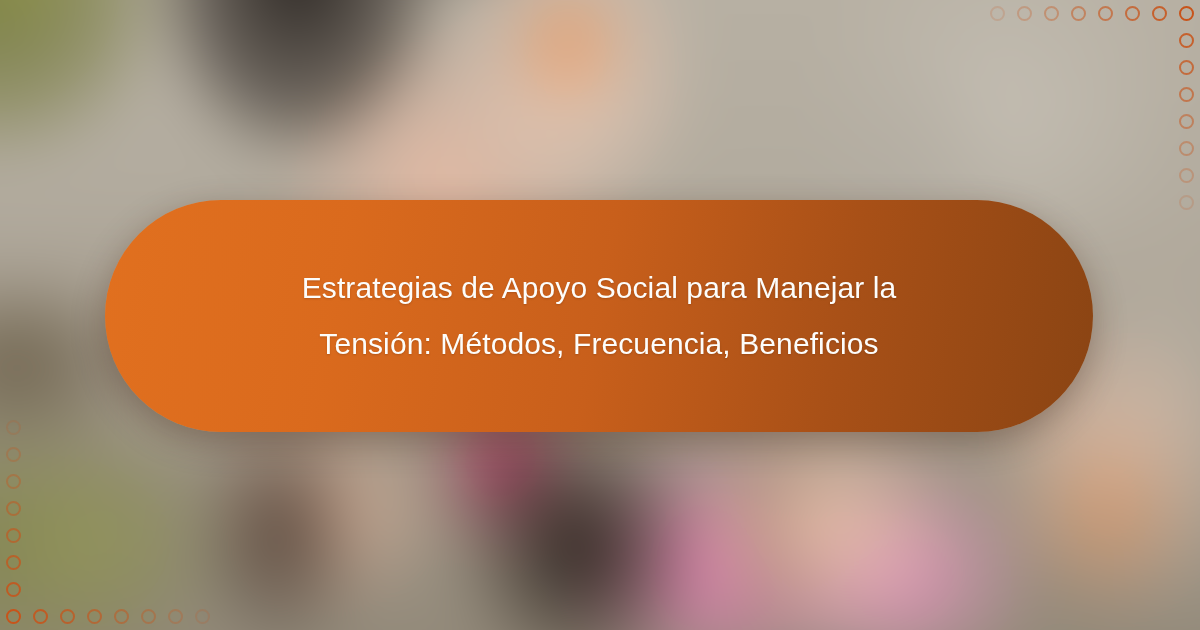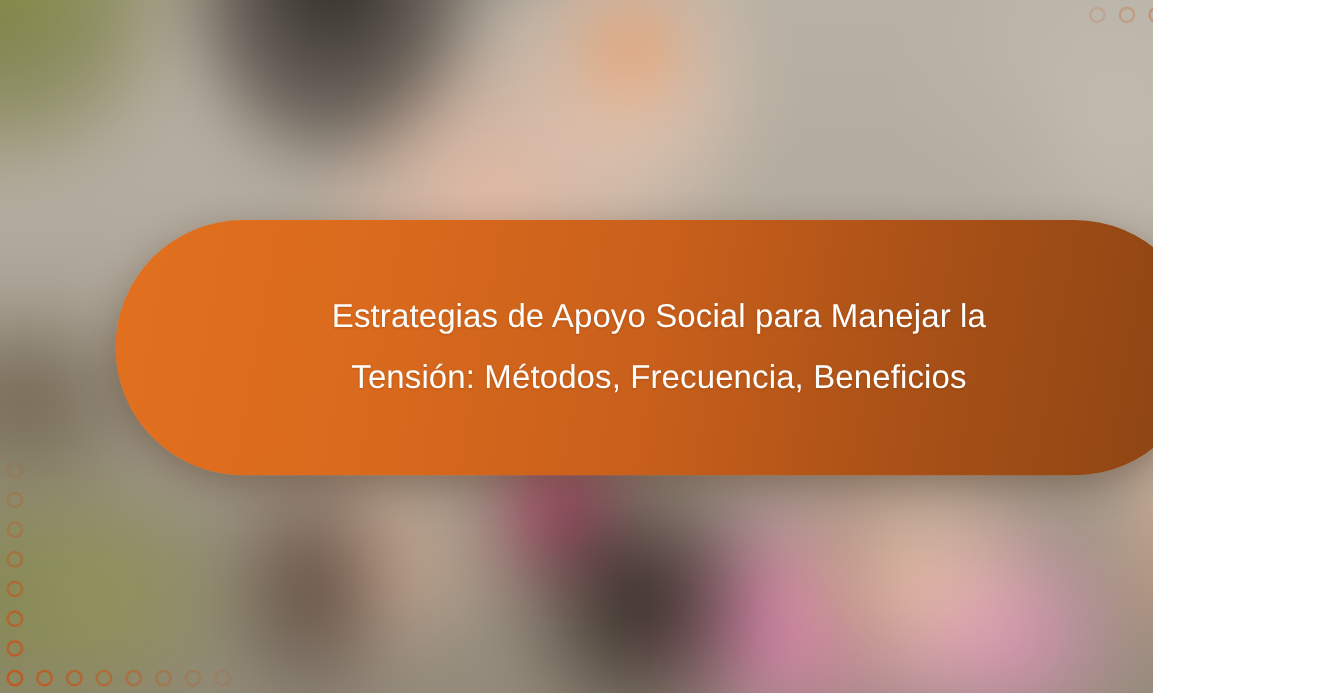--- a/index.html
+++ b/index.html
@@ -7,21 +7,21 @@
     padding: 0;
   }
   body {
     width: 1200px;
     height: 630px;
     overflow: hidden;
     font-family: "Liberation Sans", sans-serif;
   }
   #stage {
     position: relative;
-    width: 1048px;
+    width: 1200px;
     height: 630px;
     overflow: hidden;
     background: #8a8375;
   }
 
   
   .bg-photo {
     position: absolute;
     inset: -60px;
     filter: blur(26px) saturate(1.05);

